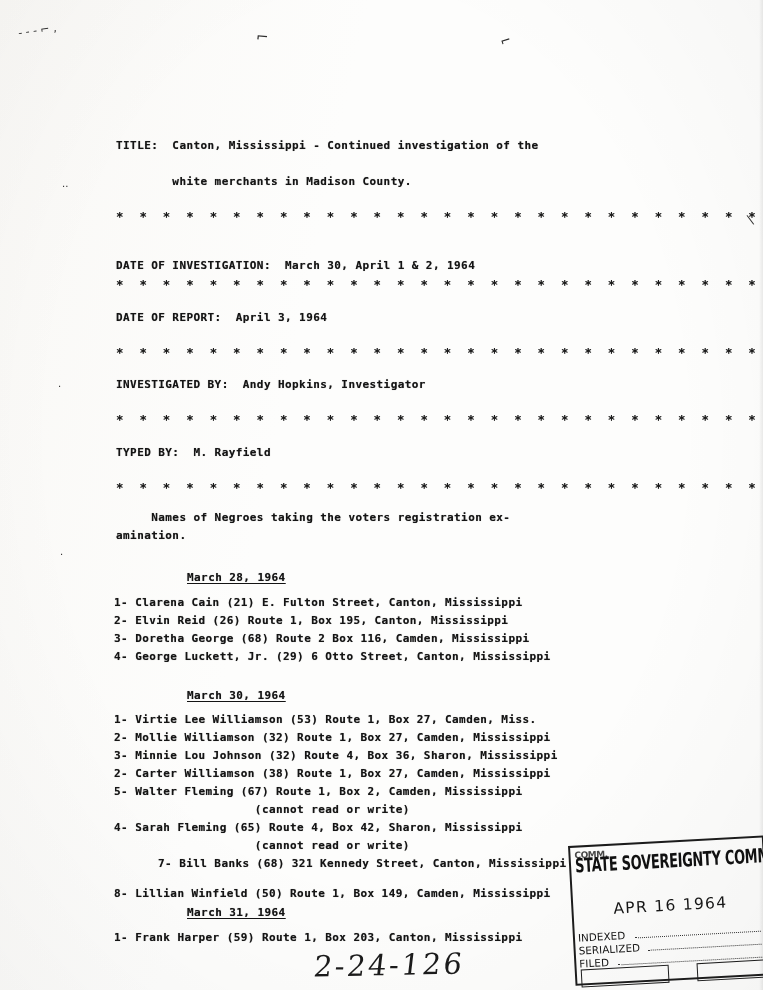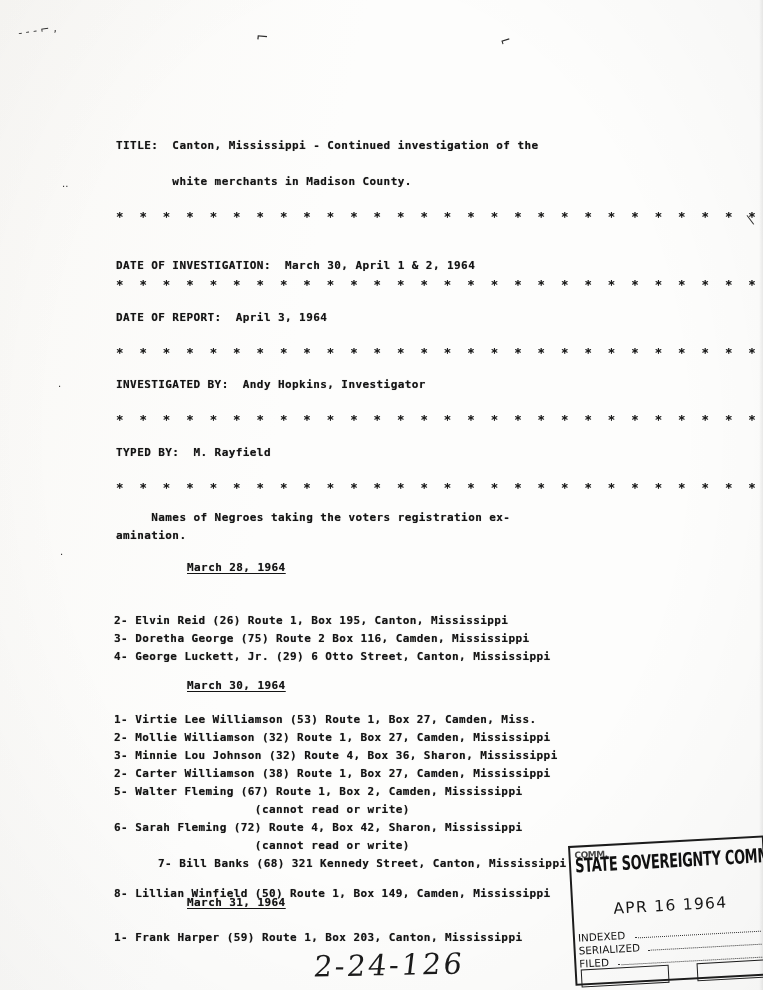--- a/index.html
+++ b/index.html
@@ -45,21 +45,21 @@
   }
   .stars {
     position: absolute;
     white-space: pre;
     font-size: 12.4px;
     letter-spacing: 4.25px;
     font-weight: 700;
     color: #1a1a1a;
     text-shadow: 0 0 0.6px rgba(20,20,20,0.5);
   }
-  .u { text-decoration: underline; text-underline-offset: 2px; }
+  .u { text-decoration: underline; text-underline-offset: 2px; margin-top: 10px; }
 
   
   .smudge {
     position: absolute;
     pointer-events: none;
     color: #2c2c2c;
     font-family: "DejaVu Sans", sans-serif;
   }
 
   
@@ -187,32 +187,33 @@
   <div class="stars" style="left:116px;top:412px;">* * * * * * * * * * * * * * * * * * * * * * * * * * * * * * * *</div>
 
   <div class="tw" style="left:116px;top:446px;">TYPED BY:  M. Rayfield</div>
 
   <div class="stars" style="left:116px;top:480px;">* * * * * * * * * * * * * * * * * * * * * * * * * * * * * * * *</div>
 
   <div class="tw" style="left:116px;top:511px;">     Names of Negroes taking the voters registration ex-</div>
   <div class="tw" style="left:116px;top:529px;text-align:center;">amination.</div>
 
   <div class="tw u" style="left:187px;top:561px;">March 28, 1964</div>
+  <div class="tw" style="left:114px;top:596px;">1- Clarena Cain (21) E. Fulton Street, Canton, Mississippi</div>
   <div class="tw" style="left:114px;top:614px;">2- Elvin Reid (26) Route 1, Box 195, Canton, Mississippi</div>
-  <div class="tw" style="left:114px;top:632px;">3- Doretha George (75) Route 2 Box 116, Camden, Mississippi</div>
+  <div class="tw" style="left:114px;top:632px;">3- Doretha George (68) Route 2 Box 116, Camden, Mississippi</div>
   <div class="tw" style="left:114px;top:650px;">4- George Luckett, Jr. (29) 6 Otto Street, Canton, Mississippi</div>
 
   <div class="tw u" style="left:187px;top:679px;">March 30, 1964</div>
   <div class="tw" style="left:114px;top:713px;">1- Virtie Lee Williamson (53) Route 1, Box 27, Camden, Miss.</div>
   <div class="tw" style="left:114px;top:731px;">2- Mollie Williamson (32) Route 1, Box 27, Camden, Mississippi</div>
   <div class="tw" style="left:114px;top:749px;">3- Minnie Lou Johnson (32) Route 4, Box 36, Sharon, Mississippi</div>
   <div class="tw" style="left:114px;top:767px;">2- Carter Williamson (38) Route 1, Box 27, Camden, Mississippi</div>
   <div class="tw" style="left:114px;top:785px;">5- Walter Fleming (67) Route 1, Box 2, Camden, Mississippi</div>
   <div class="tw" style="left:114px;top:803px;">                    (cannot read or write)</div>
-  <div class="tw" style="left:114px;top:821px;">6- Sarah Fleming (72) Route 4, Box 42, Sharon, Mississippi</div>
+  <div class="tw" style="left:114px;top:821px;">4- Sarah Fleming (65) Route 4, Box 42, Sharon, Mississippi</div>
   <div class="tw" style="left:114px;top:839px;">                    (cannot read or write)</div>
   <div class="tw" style="left:114px;top:857px;margin-left:44px;">7- Bill Banks (68) 321 Kennedy Street, Canton, Mississippi</div>
   <div class="tw" style="left:114px;top:875px;margin-top:12px;">8- Lillian Winfield (50) Route 1, Box 149, Camden, Mississippi</div>
 
   <div class="tw u" style="left:187px;top:896px;">March 31, 1964</div>
   <div class="tw" style="left:114px;top:931px;">1- Frank Harper (59) Route 1, Box 203, Canton, Mississippi</div>
 
   <div id="stamp">
     <div id="stamp-frame"></div>
     <div id="stamp-overprint">COMM.</div>

